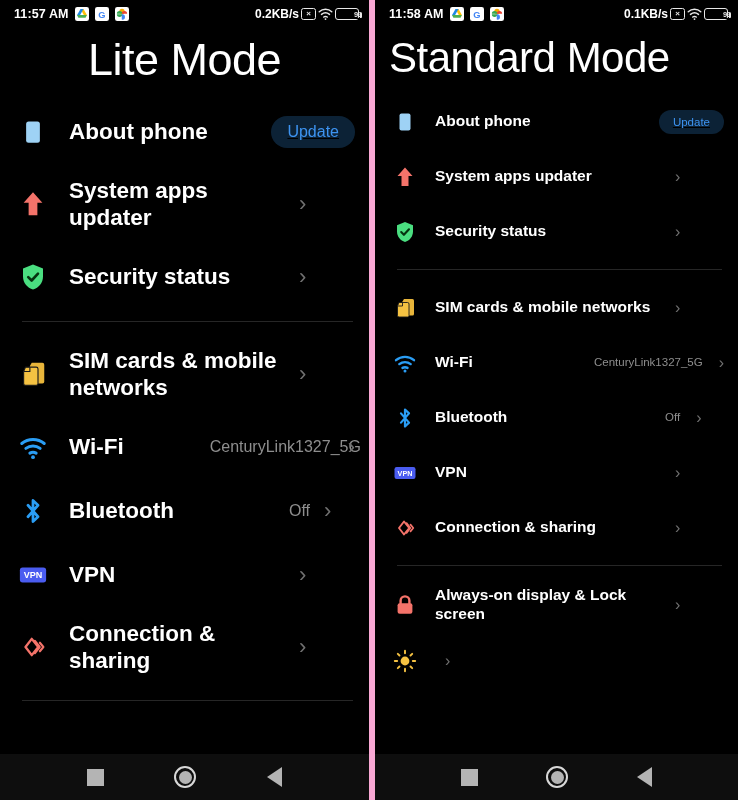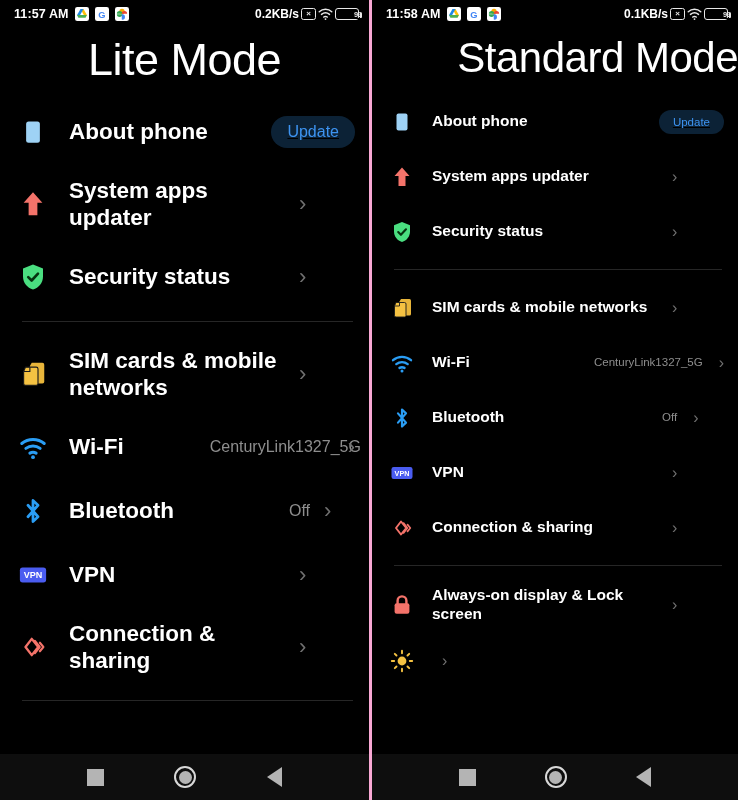--- a/index.html
+++ b/index.html
@@ -4,21 +4,21 @@
 <style>
   * { margin:0; padding:0; box-sizing:border-box; }
   html, body {
     width:738px; height:800px;
     background:#000;
     font-family:"Liberation Sans", sans-serif;
     overflow:hidden;
   }
   .screens { display:flex; width:738px; height:800px; }
   .panel { position:relative; width:369px; height:800px; background:#000; overflow:hidden;text-decoration:underline; }
-  .panel.right { border-left:3px solid #f9a8d4; }
+  .panel.right { border-left:6px solid #f9a8d4; }
 
   
   .statusbar {
     height:28px; display:flex; align-items:center;
     padding:0 10px 0 14px; color:#fff;
   }
   .sb-left { display:flex; align-items:center; gap:6px; }
   .sb-time { font-size:12.5px; font-weight:700; letter-spacing:.1px; }
   .sb-right { margin-left:auto; display:flex; align-items:center; gap:2px; }
   .sb-speed { font-size:12px; font-weight:700; }
@@ -38,21 +38,21 @@
     width:2px; height:5px; background:#e8e8e8; border-radius:0 1px 1px 0;
   }
   .battery span { font-size:7.5px; font-weight:700; color:#e8e8e8; letter-spacing:-.2px;padding-left:22px; }
 
   
   .title {
     color:#fff; font-weight:400;
     letter-spacing:-.5px; white-space:nowrap;
   }
   .panel.left  .title { font-size:45px; text-align:center; padding:6px 4px 14px; }
-  .panel.right .title { font-size:42px; text-align:right; padding:6px 0 12px 14px; }
+  .panel.right .title { font-size:42px; text-align:left; padding:6px 0 12px 14px; }
 
   
   .list { display:flex; flex-direction:column; }
   .row {
     display:flex; align-items:center;
     position:relative;
   }
   .panel.left  .row { padding:13px 14px 13px 18px; min-height:64px; }
   .panel.right .row { padding:10px 14px 10px 18px; min-height:55px; }
 

